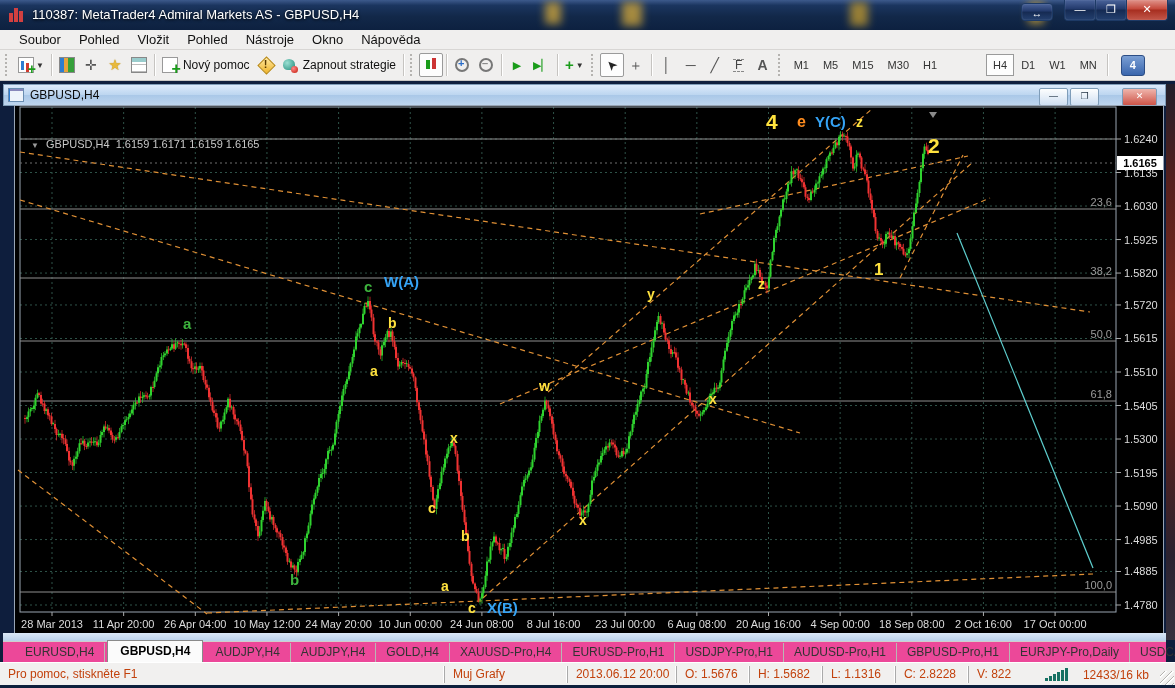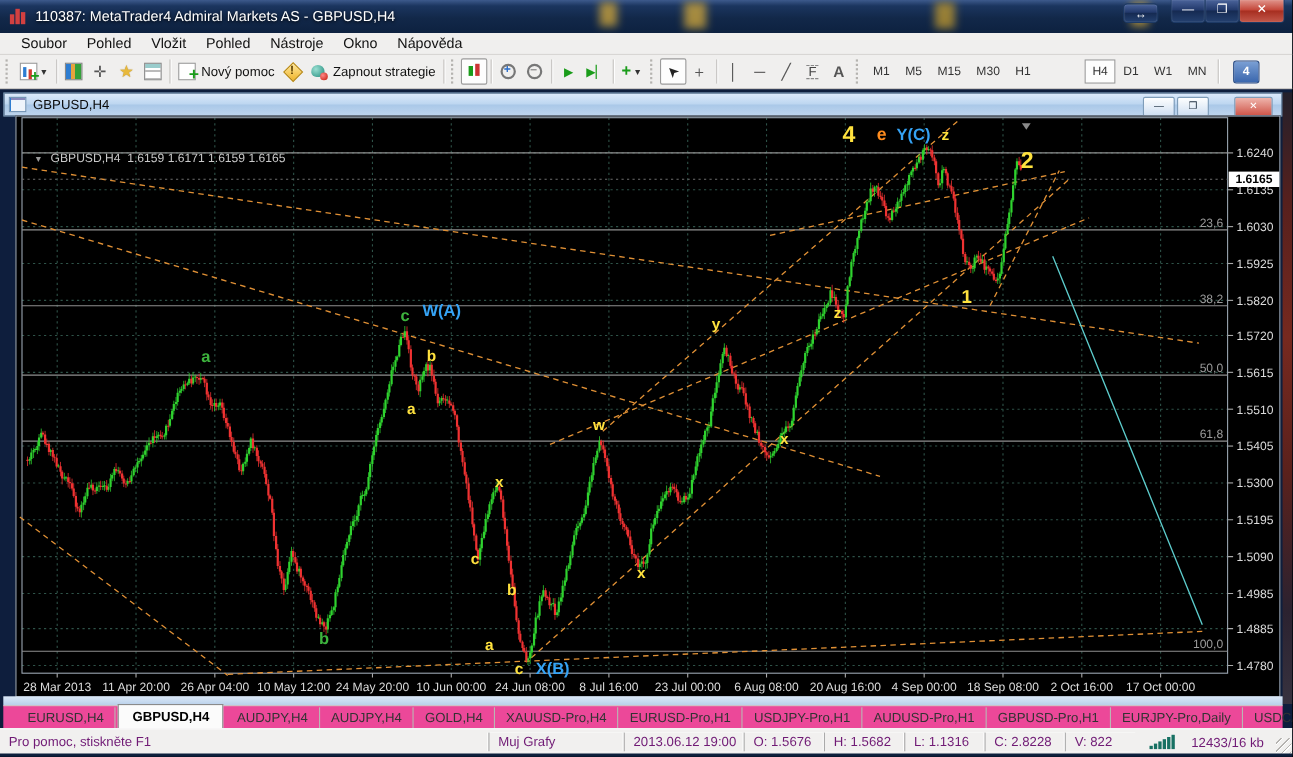--- a/index.html
+++ b/index.html
@@ -96,21 +96,21 @@
   
   .scrollstrip{position:absolute;left:3px;top:633px;width:1163px;height:8px;
     background:linear-gradient(180deg,#dbe8f7,#b9d0ea);}
   .tabrow{position:absolute;left:3px;top:641px;width:1163px;height:21px;background:#ec4899;
     border-top:1px solid #d0cecb;display:flex;align-items:flex-end;padding-left:12px;box-sizing:border-box;}
   .tab{font-size:12px;color:#333;padding:2px 10px 3px 10px;white-space:nowrap;border-right:1px solid #b9b7b4;}
   .tab.active{background:#fbfbfb;border:1px solid #8a8a8a;border-bottom:none;font-weight:bold;color:#000;
     padding:3px 12px 4px 12px;margin:0 2px;border-right:1px solid #8a8a8a;}
   
   .statusbar{position:absolute;left:0px;top:662px;width:1175px;height:23px;background:#f1f0ef;
-    border-top:1px solid #fff;display:flex;align-items:center;font-size:12px;color:#701a75;}
+    border-top:1px solid #fff;display:flex;align-items:center;font-size:12px;color:#c2410c;}
   .seg{height:17px;line-height:17px;padding:0 8px;border-left:1px solid #aaa;box-shadow:-1px 0 0 #fff;white-space:nowrap;}
   .seg.first{border-left:none;box-shadow:none;flex:1;}
   .sigbars{display:flex;align-items:flex-end;height:13px;margin:0 4px 0 12px;}
   .sigbars i{width:3px;margin-right:1px;background:#177163;}
   .grip-corner{position:absolute;right:1px;bottom:1px;width:14px;height:14px;
     background:repeating-linear-gradient(135deg,transparent 0 3px,#b5b3b0 3px 4px,#fff 4px 5px);}
   .botborder{position:absolute;left:0;top:685px;width:1175px;height:3px;background:#0d1f3c;}
 </style>
 </head>
 <body>
@@ -418,21 +418,21 @@
     <span class="tab">AUDUSD-Pro,H1</span>
     <span class="tab">GBPUSD-Pro,H1</span>
     <span class="tab">EURJPY-Pro,Daily</span>
     <span class="tab" style="border-right:none">USDCAD-Pro,H1</span>
 
   </div>
 
   <div class="statusbar">
     <span class="seg first">Pro pomoc, stiskněte F1</span>
     <span class="seg" style="width:106px">Muj Grafy</span>
-    <span class="seg" style="width:92px">2013.06.12 19:00</span>
+    <span class="seg" style="width:92px">2013.06.12 20:00</span>
     <span class="seg" style="width:56px">O: 1.5676</span>
     <span class="seg" style="width:56px">H: 1.5682</span>
     <span class="seg" style="width:56px">L: 1.1316</span>
     <span class="seg" style="width:56px">C: 2.8228</span>
     <span class="seg" style="width:48px">V: 822</span>
     <span class="sigbars">
       <i style="height:3px"></i>
         <i style="height:5px"></i>
         <i style="height:7px"></i>
         <i style="height:9px"></i>

